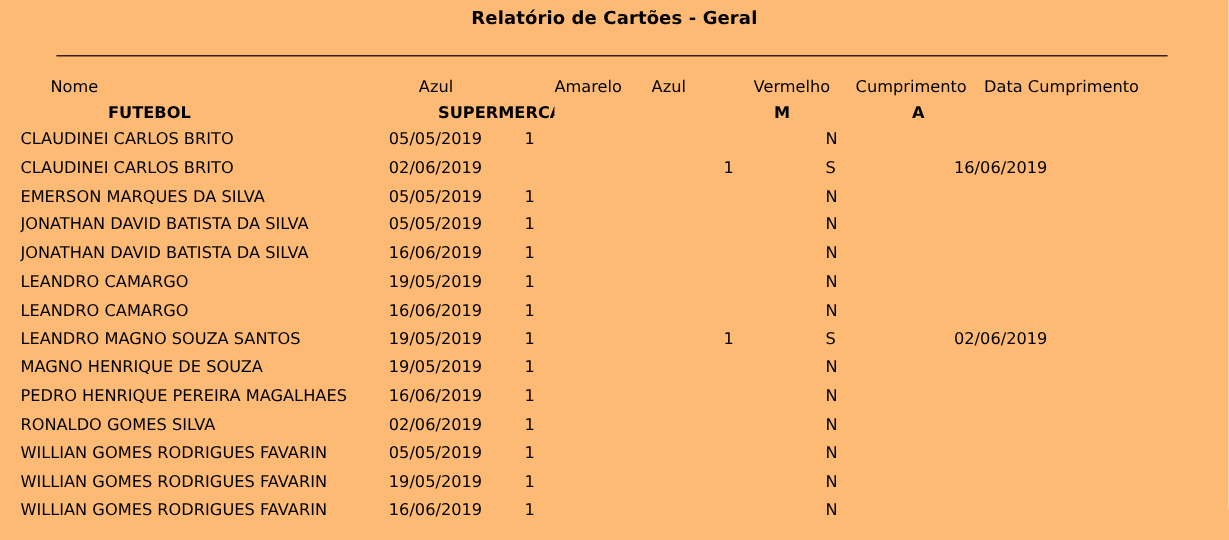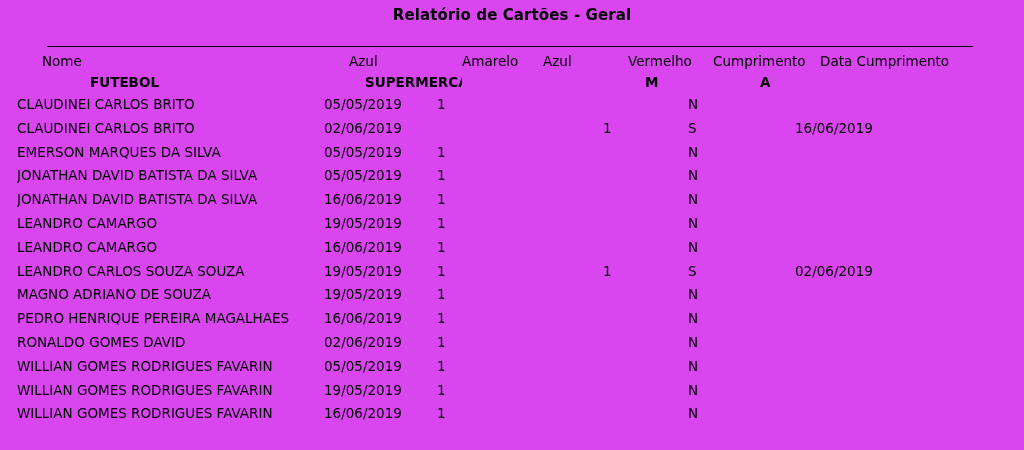--- a/index.html
+++ b/index.html
@@ -9,21 +9,21 @@
     width: 1024px;
     height: 450px;
     overflow: hidden;
     font-family: "DejaVu Sans", "Liberation Sans", sans-serif;
     color: #000000;
   }
   .page {
     position: relative;
     width: 1024px;
     height: 450px;
-    background: #d946ef;
+    background: #fdba74;
   }
   .title {
     margin: 0;
     padding-top: 7px;
     text-align: center;
     font-size: 15px;
     line-height: 17px;
     font-weight: bold;
     letter-spacing: 0.1px;
   }
@@ -34,21 +34,21 @@
     border-top: 1.5px solid #000000;
   }
   .grid {
     display: grid;
     grid-template-columns: 307px 113px 81px 85px 85px 107px 162px;
     padding-left: 42px;
     font-size: 13.5px;
     white-space: nowrap;
   }
   .header-row {
-    margin-top: 4px;
+    margin-top: 16px;
     height: 21px;
     line-height: 21px;
     font-weight: normal;
   }
   .subheader-row {
     height: 21px;
     line-height: 21px;
     font-weight: bold;
   }
   .subheader-row .team      { padding-left: 16px; }
@@ -158,51 +158,51 @@
     <div class="cell">LEANDRO CAMARGO</div>
     <div class="cell">16/06/2019</div>
     <div class="cell">1</div>
     <div class="cell"></div>
     <div class="cell"></div>
     <div class="cell">N</div>
     <div class="cell"></div>
   </div>
 
   <div class="grid data-row">
-    <div class="cell">LEANDRO CARLOS SOUZA SOUZA</div>
+    <div class="cell">LEANDRO MAGNO SOUZA SANTOS</div>
     <div class="cell">19/05/2019</div>
     <div class="cell">1</div>
     <div class="cell"></div>
     <div class="cell">1</div>
     <div class="cell">S</div>
     <div class="cell">02/06/2019</div>
   </div>
 
   <div class="grid data-row">
-    <div class="cell">MAGNO ADRIANO DE SOUZA</div>
+    <div class="cell">MAGNO HENRIQUE DE SOUZA</div>
     <div class="cell">19/05/2019</div>
     <div class="cell">1</div>
     <div class="cell"></div>
     <div class="cell"></div>
     <div class="cell">N</div>
     <div class="cell"></div>
   </div>
 
   <div class="grid data-row">
     <div class="cell">PEDRO HENRIQUE PEREIRA MAGALHAES</div>
     <div class="cell">16/06/2019</div>
     <div class="cell">1</div>
     <div class="cell"></div>
     <div class="cell"></div>
     <div class="cell">N</div>
     <div class="cell"></div>
   </div>
 
   <div class="grid data-row">
-    <div class="cell">RONALDO GOMES DAVID</div>
+    <div class="cell">RONALDO GOMES SILVA</div>
     <div class="cell">02/06/2019</div>
     <div class="cell">1</div>
     <div class="cell"></div>
     <div class="cell"></div>
     <div class="cell">N</div>
     <div class="cell"></div>
   </div>
 
   <div class="grid data-row">
     <div class="cell">WILLIAN GOMES RODRIGUES FAVARIN</div>

